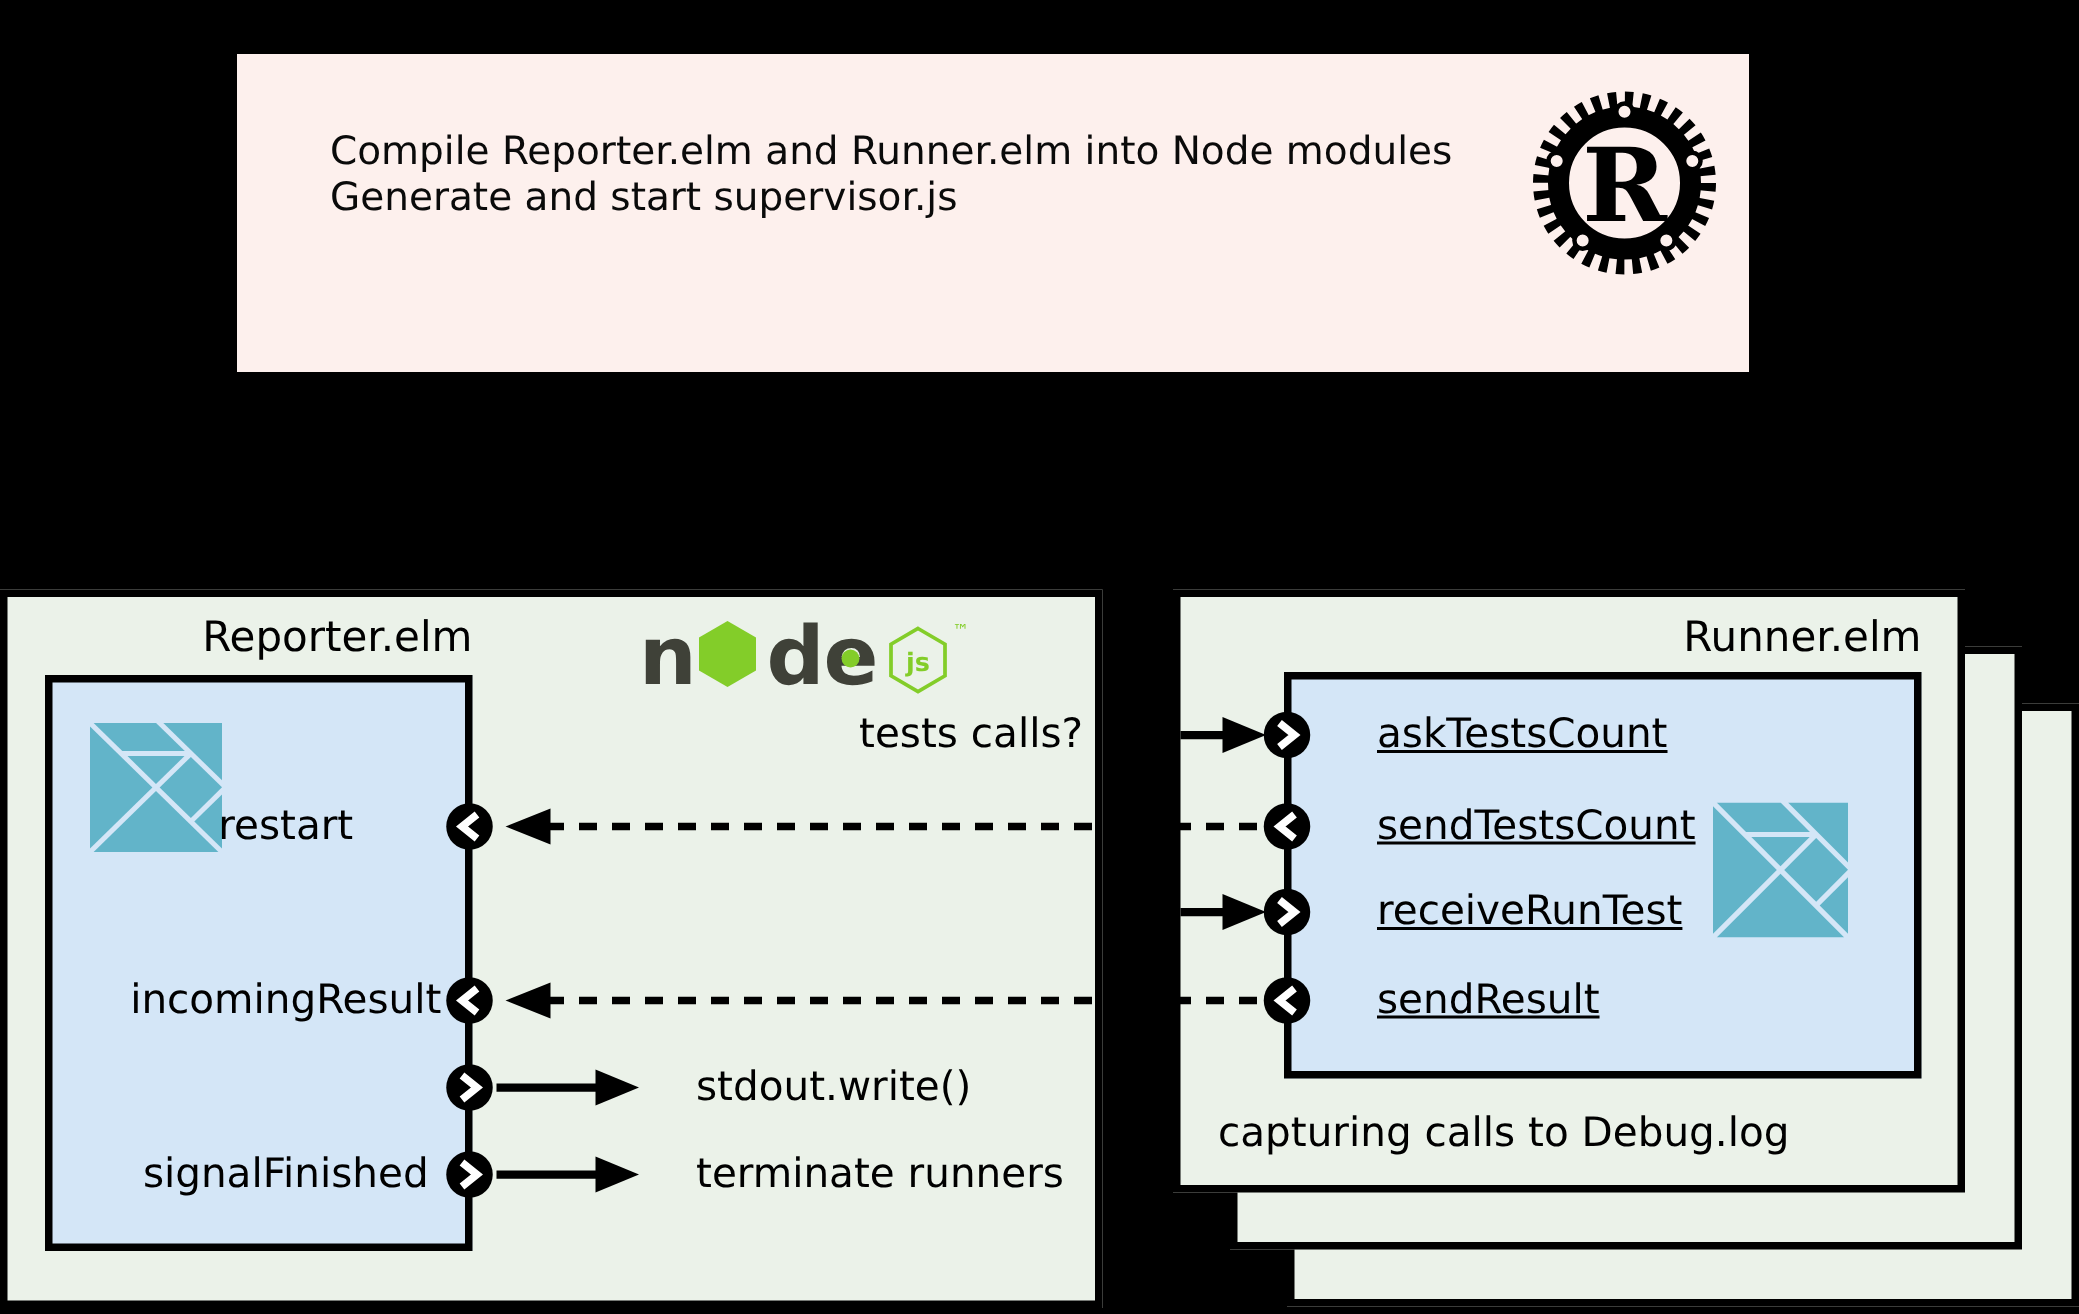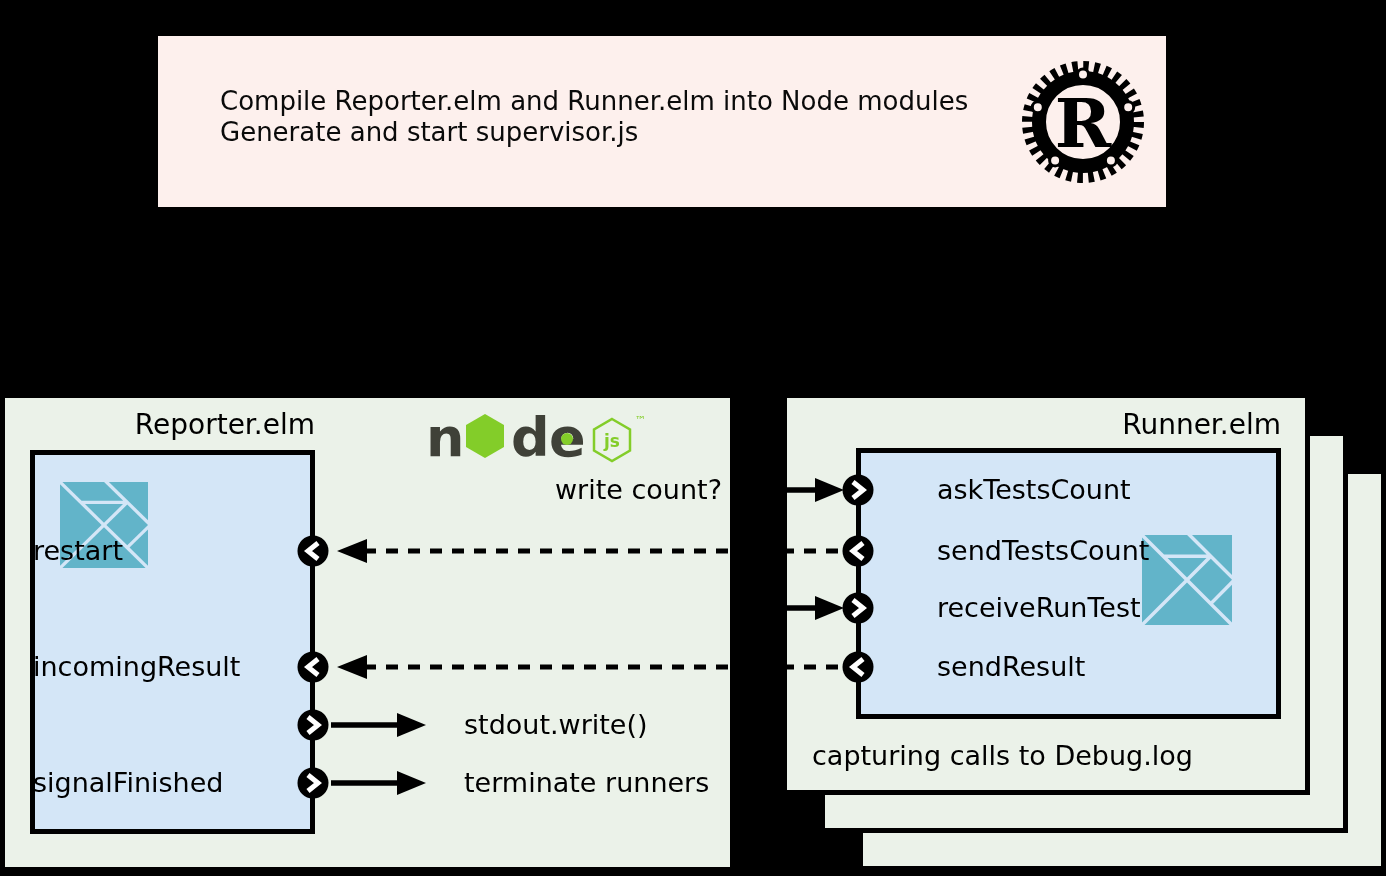--- a/index.html
+++ b/index.html
@@ -1,20 +1,20 @@
 <!DOCTYPE html>
 <html><head>
 <meta charset="utf-8">
 <style>
   html,body{margin:0;padding:0;background:#000;}
   .stage{position:relative;width:1386px;height:876px;background:#000;
          font-family:"DejaVu Sans","Liberation Sans",sans-serif;overflow:hidden;color:#000;}
 
   
-  .banner{position:absolute;left:158px;top:36px;width:1008px;height:171px;background:#fdf0ed;}
+  .banner{position:absolute;left:158px;top:36px;width:1008px;height:212px;background:#fdf0ed;}
   .banner-text{position:absolute;left:62px;top:50px;font-size:26px;line-height:31px;color:#0a0a0a;}
   .rust-logo{position:absolute;left:863px;top:24px;width:124px;height:124px;}
   .rustR{font-family:"DejaVu Serif","Liberation Serif",serif;font-weight:bold;font-size:68px;fill:#000;text-anchor:middle;}
 
   
   .panel{position:absolute;background:#ebf2e9;border:5px solid #000;box-sizing:border-box;}
   #panel-reporter{left:0;top:393px;width:735px;height:479px;}
   #runner-stack-3{left:858px;top:469px;width:528px;height:402px;}
   #runner-stack-2{left:820px;top:431px;width:528px;height:402px;}
   #panel-runner{left:782px;top:393px;width:528px;height:402px;}
@@ -33,22 +33,22 @@
   #elm-runner{left:1142px;top:535px;width:90px;height:90px;}
 
   
   .node-logo{position:absolute;left:426px;top:402px;z-index:3;}
   .nl{font-family:"DejaVu Sans",sans-serif;font-weight:bold;font-size:54px;fill:#3f4138;}
   .njs{font-family:"DejaVu Sans",sans-serif;font-weight:bold;font-size:17px;fill:#83cd29;text-anchor:middle;}
   .ntm{font-family:"DejaVu Sans",sans-serif;font-size:11px;fill:#83cd29;}
 
   
   .port-label{position:absolute;font-size:27px;height:34px;line-height:34px;z-index:7;white-space:nowrap;}
-  .pl-left{left:1px;width:285px;text-align:left;padding-left:32px;}
-  .pl-right{left:937px;}
+  .pl-left{left:16px;width:285px;text-align:center;padding-left:32px;}
+  .pl-right{left:918px;text-decoration:underline;}
   .msg{position:absolute;left:392px;width:330px;text-align:right;font-size:27px;height:34px;line-height:34px;z-index:7;white-space:nowrap;}
   .out-label{position:absolute;left:437px;font-size:27px;height:34px;line-height:34px;z-index:7;white-space:nowrap;margin-left:27px;}
   .caption{position:absolute;left:812px;top:740px;width:468px;text-align:left;font-size:27px;z-index:7;}
 
   .port{position:absolute;width:32px;height:32px;z-index:6;}
   .port svg{display:block;}
 
   #arrows{position:absolute;left:0;top:0;z-index:5;pointer-events:none;}
   .dash{stroke:#000;stroke-width:5;stroke-dasharray:12 10;}
   .solid{stroke:#000;stroke-width:5.5;}
@@ -189,20 +189,20 @@
         <path d="M -5 -8 L 5 0 L -5 8" stroke="#fff" stroke-width="5" fill="none"></path>
       </svg>
   </div>
   <div class="port" style="left:842px;top:651px">
     <svg viewBox="-16 -16 32 32" width="32" height="32">
         <circle r="15.5" fill="#000"></circle>
         <path d="M 5 -8 L -5 0 L 5 8" stroke="#fff" stroke-width="5" fill="none"></path>
       </svg>
   </div>
 
-  <div class="msg" style="top:473px">write count?</div>
+  <div class="msg" style="top:473px">tests calls?</div>
 
   <div class="out-label" style="top:708px">stdout.write()</div>
   <div class="out-label" style="top:766px">terminate runners</div>
 
   <div class="caption">capturing calls to Debug.log</div>
 
 </div>
 
 </body></html>

